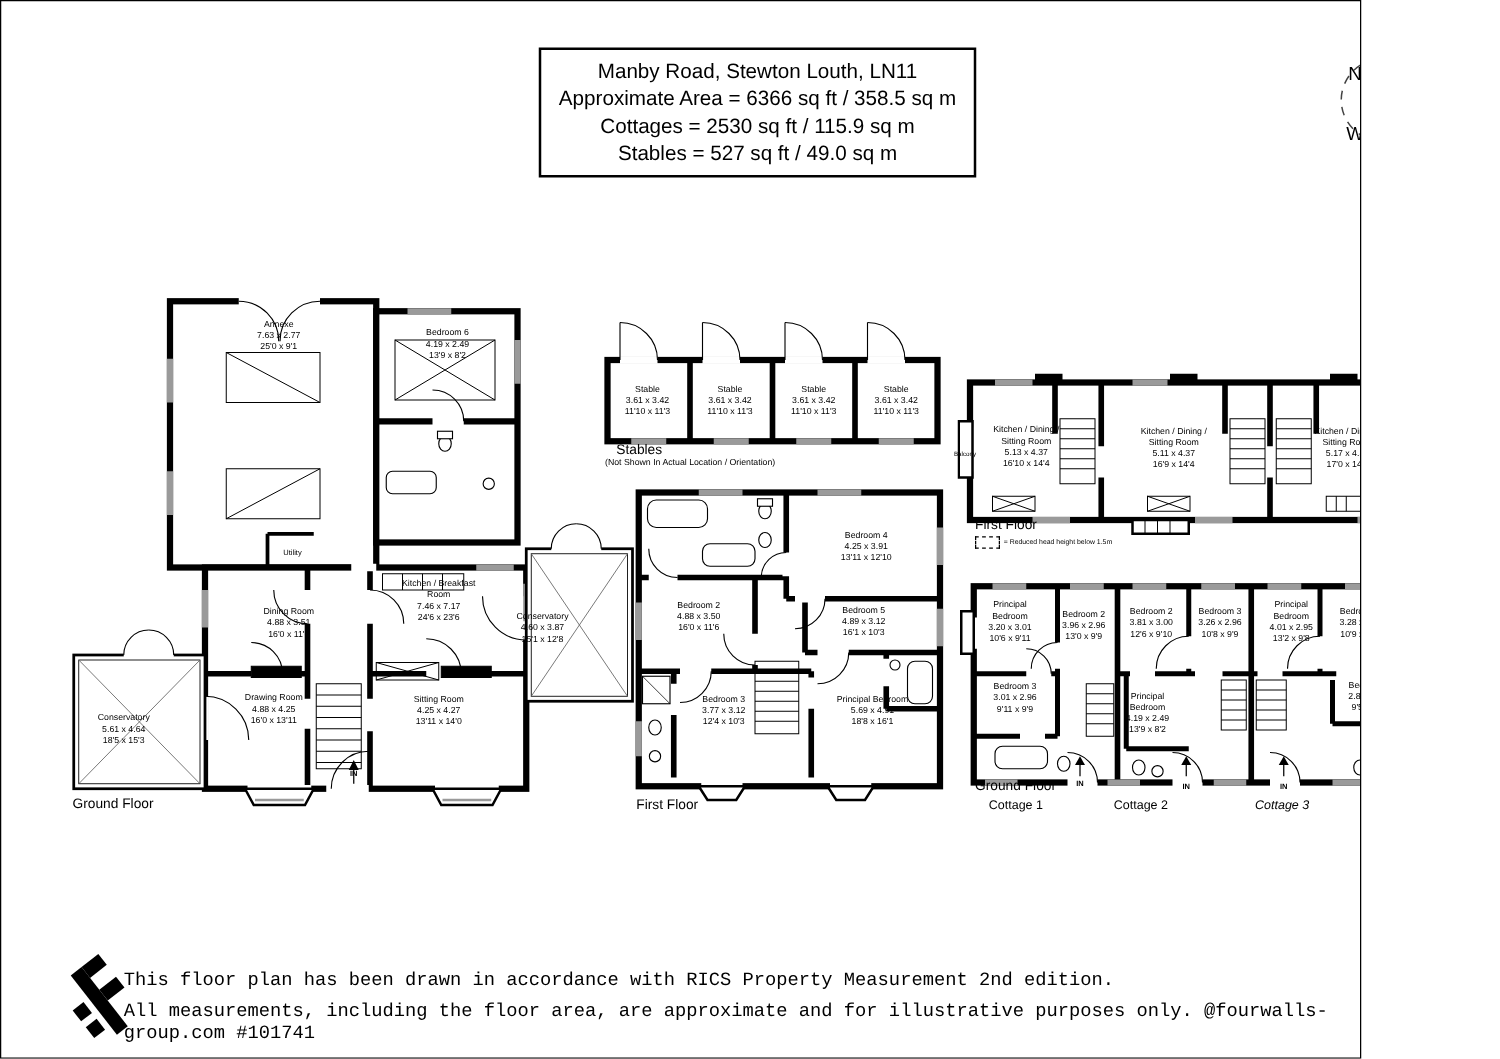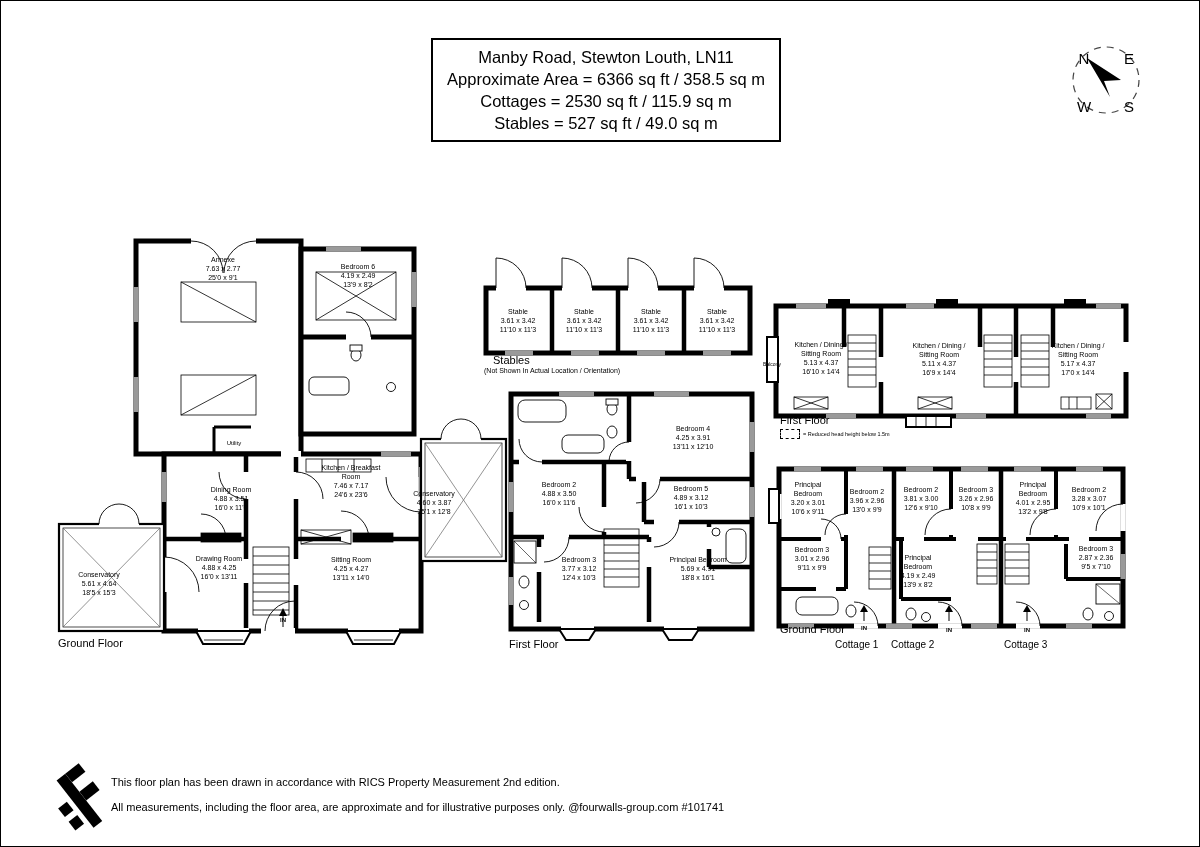--- a/index.html
+++ b/index.html
@@ -1,32 +1,32 @@
 <!DOCTYPE html>
 <html><head>
 <meta charset="utf-8">
 <style>
   html,body{margin:0;padding:0;background:#fff;}
   body{font-family:"Liberation Sans", sans-serif;color:#000;}
-  .canvas{position:relative;width:1200px;height:847px;background:#fff;border:1px solid #000;box-sizing:border-box;overflow:hidden;}
+  .canvas{position:relative;width:1089px;height:847px;background:#fff;border:1px solid #000;box-sizing:border-box;overflow:hidden;}
   .title-box{position:absolute;left:430px;top:37px;width:338px;border:2px solid #000;background:#fff;
              text-align:center;font-size:16.5px;line-height:22px;padding:6px 4px;}
   .plan-svg{position:absolute;}
   .room-label{position:absolute;transform:translate(-50%,-50%);text-align:center;font-size:7px;line-height:1.3;color:#000;}
   .room-label .nm{display:block;}
   .room-label.nowrap{white-space:nowrap;}
   .caption{position:absolute;font-size:11px;color:#000;}
   .subcaption{position:absolute;font-size:7px;color:#000;}
   .cottage-label{position:absolute;font-size:10px;color:#000;}
   .in-label{position:absolute;transform:translate(-50%,0);font-size:6px;font-weight:bold;color:#000;}
   .tiny-label{position:absolute;transform:translate(-50%,-50%);font-size:5px;color:#000;}
   .legend{position:absolute;left:779px;top:428px;display:flex;align-items:center;gap:3px;}
   .legend .box{width:18px;height:8px;border:1px dashed #000;}
   .legend .txt{font-size:5.5px;}
-  .footer-line{position:absolute;left:110px;font-size:11px;color:#000;}
+  .footer-line{position:absolute;left:98px;font-size:15px;color:#000;font-family:Liberation Mono, monospace;}
   svg text{font-family:"Liberation Sans", sans-serif;}
 </style>
 </head>
 <body>
 
 <div class="canvas">
 
   <div class="title-box">
     <div>Manby Road, Stewton Louth, LN11</div>
     <div>Approximate Area = 6366 sq ft / 358.5 sq m</div>
@@ -599,23 +599,23 @@
   <div class="caption" style="left:57px;top:636px;">Ground Floor</div>
   <div class="caption" style="left:508px;top:637px;">First Floor</div>
   <div class="caption" style="left:492px;top:353px;">Stables</div>
   <div class="subcaption" style="left:483px;top:366px;">(Not Shown In Actual Location / Orientation)</div>
   <div class="caption" style="left:779px;top:413px;">First Floor</div>
   <div class="legend">
     <span class="box"></span>
     <span class="txt">= Reduced head height below 1.5m</span>
   </div>
   <div class="caption" style="left:779px;top:622px;">Ground Floor</div>
-  <div class="cottage-label" style="left:790px;top:638px;margin-left:44px;">Cottage 1</div>
+  <div class="cottage-label" style="left:790px;top:638px;">Cottage 1</div>
   <div class="cottage-label" style="left:890px;top:638px;">Cottage 2</div>
-  <div class="cottage-label" style="left:1003px;top:638px;">Cottage 3</div>
+  <div class="cottage-label" style="left:1003px;top:638px;font-style:italic;">Cottage 3</div>
 
   <svg class="plan-svg" style="left:42px;top:758px;" width="70" height="82" viewBox="0 0 70 82">
     <g transform="translate(36,42) rotate(-38)" fill="#000">
       <rect x="-5" y="-30" width="11" height="60"></rect>
       <rect x="6" y="-30" width="17" height="11"></rect>
       <rect x="6" y="-7" width="17" height="11"></rect>
       <rect x="-21" y="-7" width="11" height="11"></rect>
       <rect x="-21" y="10" width="11" height="11"></rect>
     </g>
   </svg>

